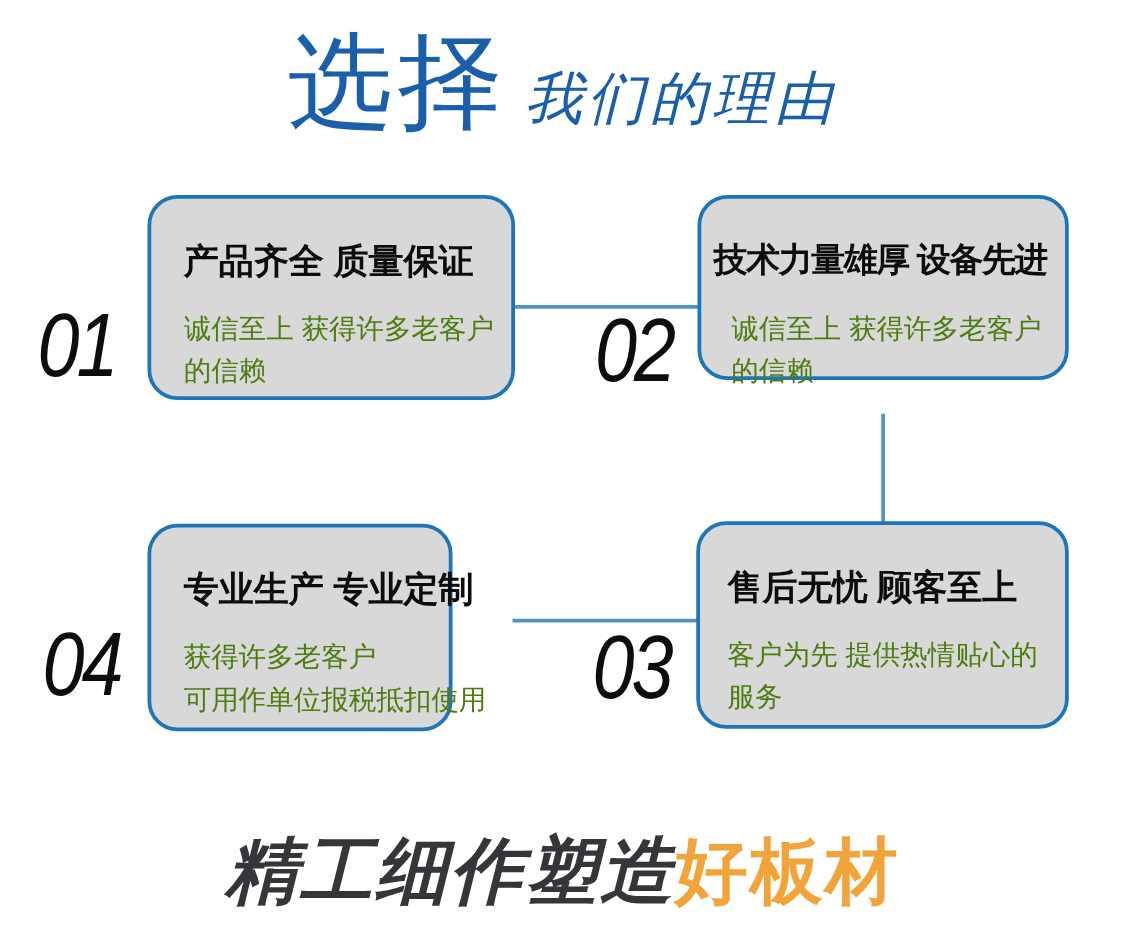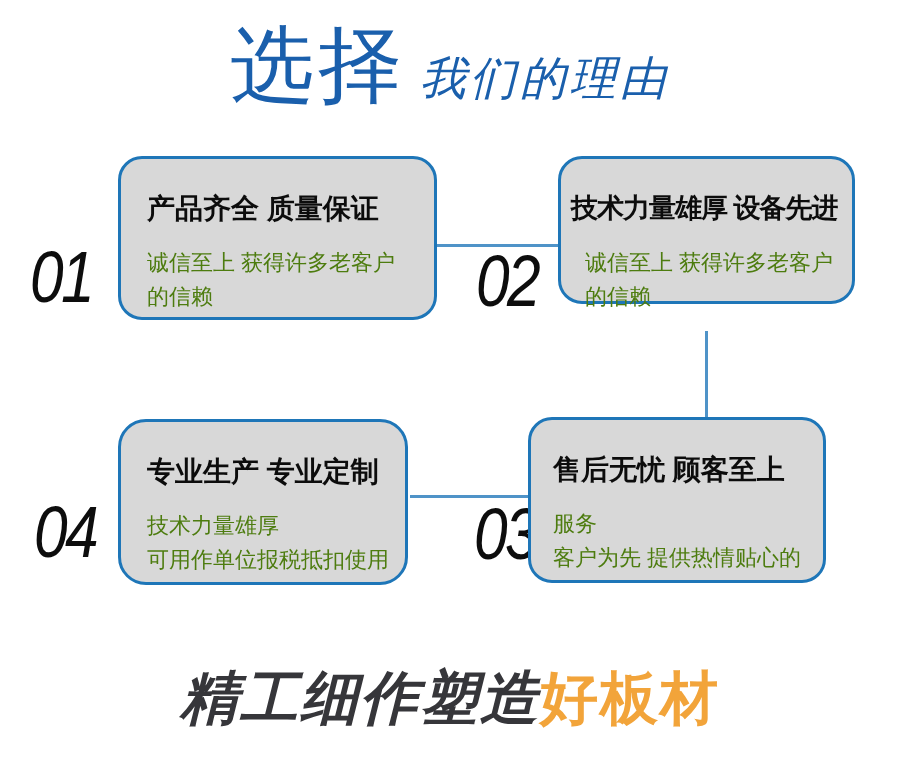--- a/index.html
+++ b/index.html
@@ -48,24 +48,24 @@
   .connector-h2{left:410px;top:495px;width:150px;height:3px;}
 
   .card{
     position:absolute;box-sizing:border-box;
     background:var(--card-gray);
     border:3px solid var(--card-border-blue);
     border-radius:24px;
     padding:34px 8px 0 26px;
     color:var(--card-text);
   }
-  .card-01{left:118px;top:156px;width:319px;height:164px;}
+  .card-01{left:118px;top:156px;width:294px;height:164px;}
   .card-02{left:558px;top:156px;width:297px;height:148px;padding-left:10px;}
-  .card-03{left:528px;top:417px;width:298px;height:166px;padding-left:22px;}
-  .card-04{left:118px;top:419px;width:290px;height:166px;border-radius:28px;}
+  .card-03{left:557px;top:417px;width:298px;height:166px;padding-left:22px;}
+  .card-04{left:118px;top:419px;width:244px;height:166px;}
 
   .card-title{
     font-size:28px;line-height:31px;font-weight:700;
     color:#0c0c0c;white-space:nowrap;margin-bottom:22px;
   }
   .card-02 .card-title{font-size:27px;letter-spacing:-1px;}
   .card-desc{
     font-size:22px;line-height:34px;font-weight:400;
     color:#4d7c0f;white-space:nowrap;
   }
@@ -125,29 +125,29 @@
       <div class="card-title">技术力量雄厚 设备先进</div>
       <div class="card-desc">
         <div>诚信至上 获得许多老客户</div>
         <div>的信赖</div>
       </div>
     </div>
 
     <div class="card card-03">
       <div class="card-title">售后无忧 顾客至上</div>
       <div class="card-desc">
+        <div>客户为先 提供热情贴心的</div>
         <div>服务</div>
-        <div>客户为先 提供热情贴心的</div>
       </div>
     </div>
 
     <div class="card card-04">
       <div class="card-title">专业生产 专业定制</div>
       <div class="card-desc">
-        <div>技术力量雄厚</div>
+        <div>获得许多老客户</div>
         <div>可用作单位报税抵扣使用</div>
       </div>
     </div>
 
   </div>
 
   <footer class="slogan">
     <span class="slogan-dark">精工细作塑造</span><span class="slogan-accent">好板材</span>
   </footer>
 

